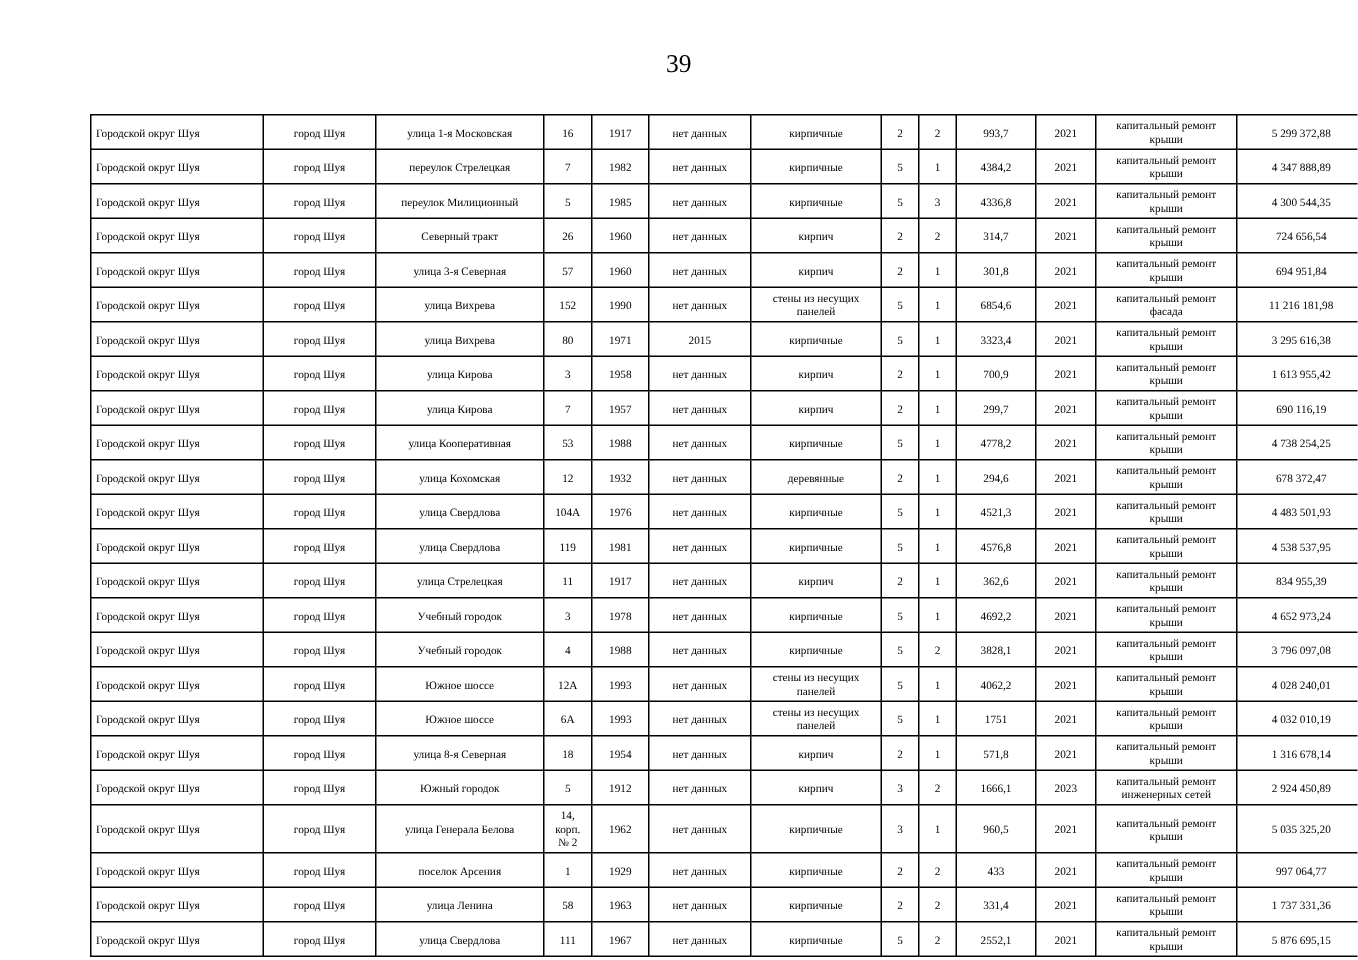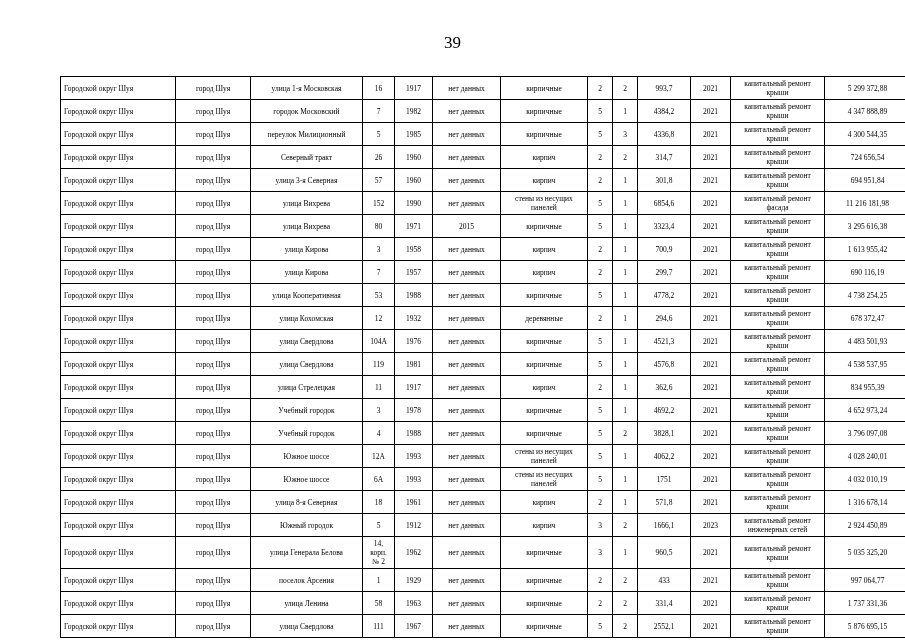--- a/index.html
+++ b/index.html
@@ -79,21 +79,21 @@
         <td class="col-7">2</td>
         <td class="col-8">2</td>
         <td class="col-9">993,7</td>
         <td class="col-10">2021</td>
         <td class="col-11">капитальный ремонт крыши</td>
         <td class="col-12">5 299 372,88</td>
       </tr>
       <tr>
         <td class="col-0">Городской округ Шуя</td>
         <td class="col-1">город Шуя</td>
-        <td class="col-2">городок Московский</td>
+        <td class="col-2">переулок Стрелецкая</td>
         <td class="col-3">7</td>
         <td class="col-4">1982</td>
         <td class="col-5">нет данных</td>
         <td class="col-6">кирпичные</td>
         <td class="col-7">5</td>
         <td class="col-8">1</td>
         <td class="col-9">4384,2</td>
         <td class="col-10">2021</td>
         <td class="col-11">капитальный ремонт крыши</td>
         <td class="col-12">4 347 888,89</td>
@@ -336,21 +336,21 @@
         <td class="col-9">1751</td>
         <td class="col-10">2021</td>
         <td class="col-11">капитальный ремонт крыши</td>
         <td class="col-12">4 032 010,19</td>
       </tr>
       <tr>
         <td class="col-0">Городской округ Шуя</td>
         <td class="col-1">город Шуя</td>
         <td class="col-2">улица 8-я Северная</td>
         <td class="col-3">18</td>
-        <td class="col-4">1961</td>
+        <td class="col-4">1954</td>
         <td class="col-5">нет данных</td>
         <td class="col-6">кирпич</td>
         <td class="col-7">2</td>
         <td class="col-8">1</td>
         <td class="col-9">571,8</td>
         <td class="col-10">2021</td>
         <td class="col-11">капитальный ремонт крыши</td>
         <td class="col-12">1 316 678,14</td>
       </tr>
       <tr>

